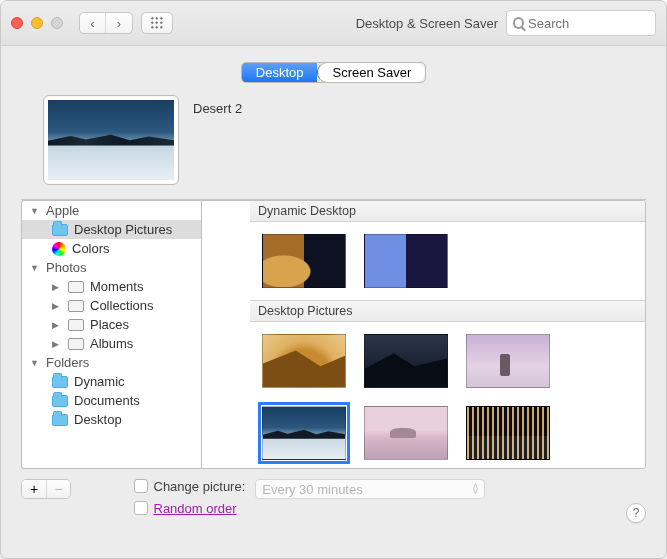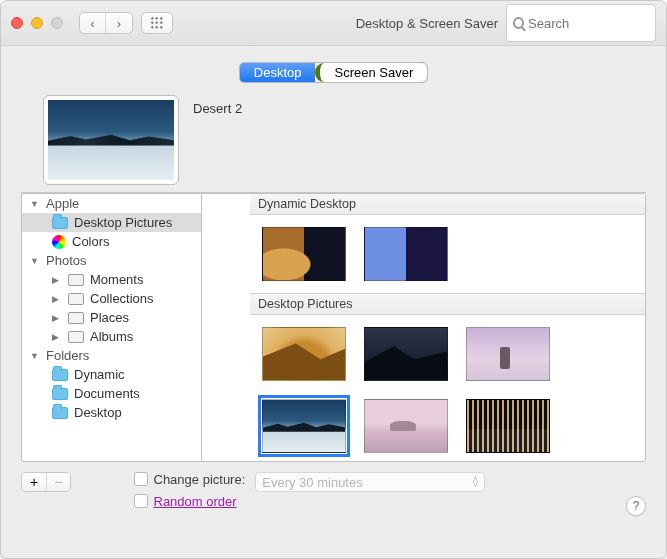--- a/index.html
+++ b/index.html
@@ -47,37 +47,37 @@
     background: linear-gradient(#fdfdfd,#f3f3f3);
     display:flex; align-items:center; justify-content:center;
   }
   .dots {
     width: 14px; height: 14px;
     background:
       radial-gradient(circle, #6b6b6b 1px, transparent 1.3px) 0 0/4.5px 4.5px;
   }
   .title { flex:1; text-align:right; font-weight:500; color:#4a4a4a; }
   .searcharea {
-    width: 150px; height: 38px; border:1px solid #cdcdcd; border-radius:4px;
+    width: 150px; height: 26px; border:1px solid #cdcdcd; border-radius:4px;
     background: #fff; display:flex; align-items:center; padding:0 6px; gap:4px;
   }
   .searcharea input { border:0; outline:0; font-size:13px; width:100%; color:#333; background:transparent; }
   .magnify { width:12px; height:12px; border:2px solid #989898; border-radius:50%; position:relative; }
   .magnify::after { content:""; position:absolute; width:5px; height:2px; background:#989898; transform:rotate(45deg); bottom:-3px; right:-4px; }
 
   .tabs { display:flex; justify-content:center; padding:16px 0 10px; }
   .segmented {
     display:flex; border:1px solid #b8b8b8; border-radius:5px; overflow:hidden;
     height:21px;
   }
   .segmented div { padding: 2px 14px 0; font-size:13px; background:#fff; cursor:default; }
   .segmented .active { background: linear-gradient(#5ea0f7,#1f76f0); color:#fff; }
-  .segmented div + div { border-left:5px solid #4d7c0f;border-radius:9px; }
-
-  .hero { display:flex; padding: 2px 20px 7px 42px; gap:14px; align-items:flex-start; }
+  .segmented div + div { border-left:1px solid #4d7c0f;border-radius:9px; }
+
+  .hero { display:flex; padding: 2px 20px 14px 42px; gap:14px; align-items:flex-start; }
   .preview {
     width: 136px; height: 90px; border:1px solid #bcbcbc; border-radius:6px;
     padding:4px; background:#fff; box-shadow: inset 0 0 0 1px rgba(0,0,0,0.02);
   }
   .preview-inner {
     width:100%; height:100%;
     background: linear-gradient(#1a3e63 0%, #2c587f 40%, #6b93b0 52%, #c7d7e2 58%, #e7eef3 100%);
     position:relative;
   }
   .preview-inner::before {

